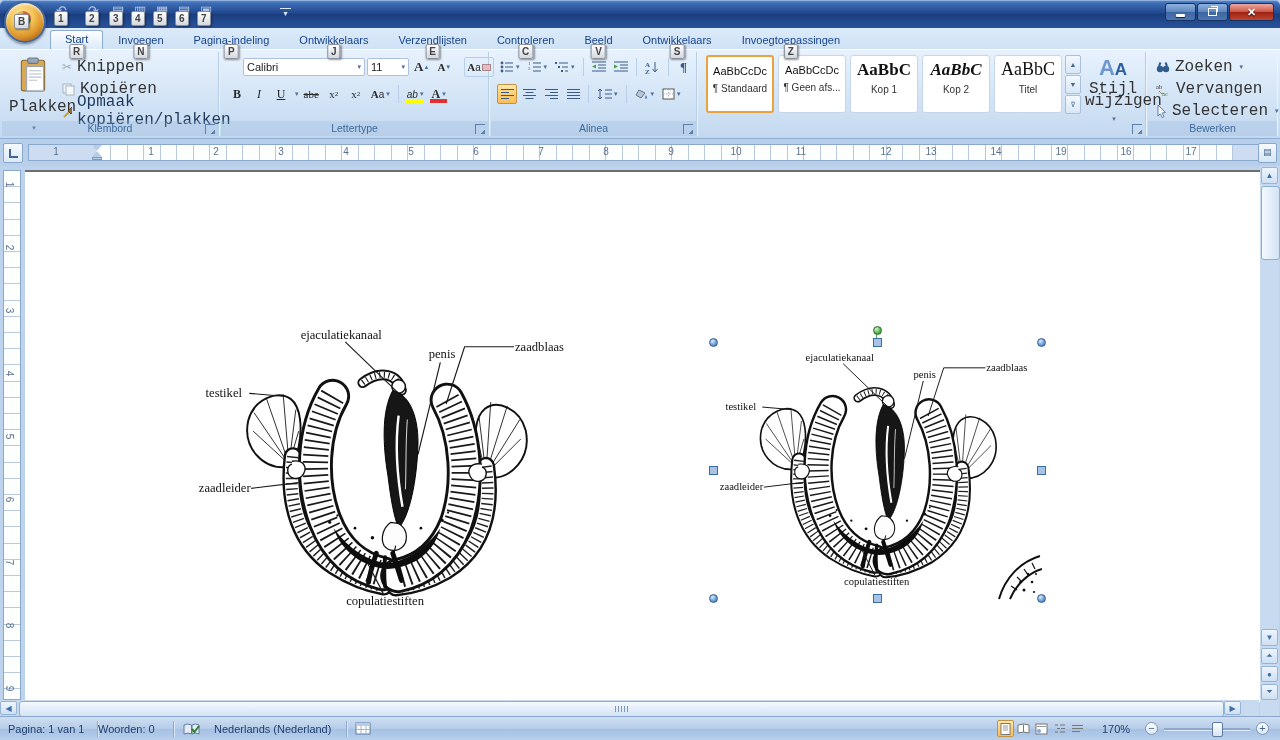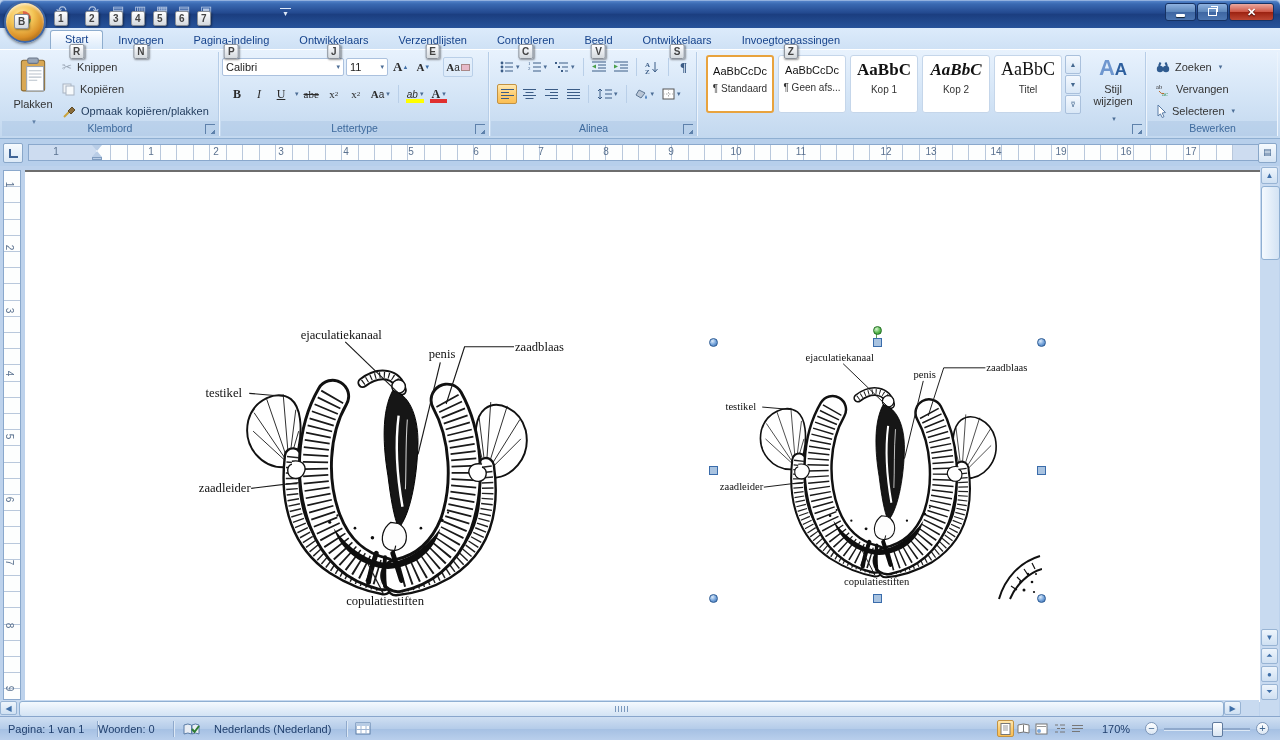--- a/index.html
+++ b/index.html
@@ -47,21 +47,21 @@
   #ribbon{position:absolute;left:0;top:49px;width:1280px;height:90px;
     background:linear-gradient(#e8f2fd,#d3e4f6 55%,#c3d8ef);border-top:1px solid #fff;border-bottom:1px solid #8fafd2;box-sizing:border-box;}
   .group{position:absolute;top:2px;height:84px;border-right:1px solid #b6cde7;box-shadow:1px 0 0 #edf4fc;box-sizing:border-box;}
   .grp-footer{position:absolute;left:0;right:0;bottom:0;height:15px;
     background:rgba(150,182,219,.28);color:#3e6a9d;font-size:10.5px;text-align:center;line-height:15px;}
   .launcher{position:absolute;right:3px;bottom:2px;width:9px;height:9px;
     border-top:1px solid #5e81ab;border-left:1px solid #5e81ab;}
   .launcher::after{content:"";position:absolute;right:0;bottom:0;width:5px;height:5px;
     background:linear-gradient(135deg,transparent 55%,#5e81ab 55%);}
   .dim{color:#9aa6b5;}
-  .rbt-lbl{font-size:11px;color:#333;}
+  .rbt-lbl{font-size:16px;color:#333;font-family:Liberation Mono, monospace;}
   .dd{font-size:7px;color:#4c6d96;margin-left:2px;}
 
   
   #g-clip .paste{position:absolute;left:6px;top:4px;width:48px;height:64px;text-align:center;border:1px solid transparent;border-radius:3px;}
   #g-clip .paste .rbt-lbl{display:block;margin-top:1px;}
   #g-clip .mini-row{position:absolute;left:60px;display:flex;align-items:center;gap:5px;height:18px;}
   
   .combo{height:18px;border:1px solid #abc1de;background:#fff;border-radius:2px;display:flex;align-items:center;
     font-size:11px;color:#222;padding:0 3px;box-sizing:border-box;}
   .combo .dd{margin-left:auto;}
@@ -240,21 +240,21 @@
           <path d="M2,12 L7,7" stroke="#c9a23c" stroke-width="2"></path>
           <path d="M6,6 l4,-4 3,3 -4,4 z" fill="#8a6d3b" stroke="#5e4a26"></path>
         </svg>
         <span class="rbt-lbl" style="color:#1e395b">Opmaak kopiëren/plakken</span>
       </div>
       <div class="grp-footer"><span>Klembord</span></div>
       <span class="launcher"></span>
     </div>
 
     <div class="group" id="g-font" style="left:221px;width:268px">
-      <div class="row" style="left:1px;top:5px">
+      <div class="row" style="left:22px;top:5px">
         <div class="combo" style="width:122px">
           <span>Calibri</span>
             <span class="dd">▾</span>
         </div>
         <div class="combo" style="width:42px">
           <span>11</span>
             <span class="dd">▾</span>
         </div>
         <div class="sbtn">
             <span class="fx-b" style="font-size:13px">A</span>

